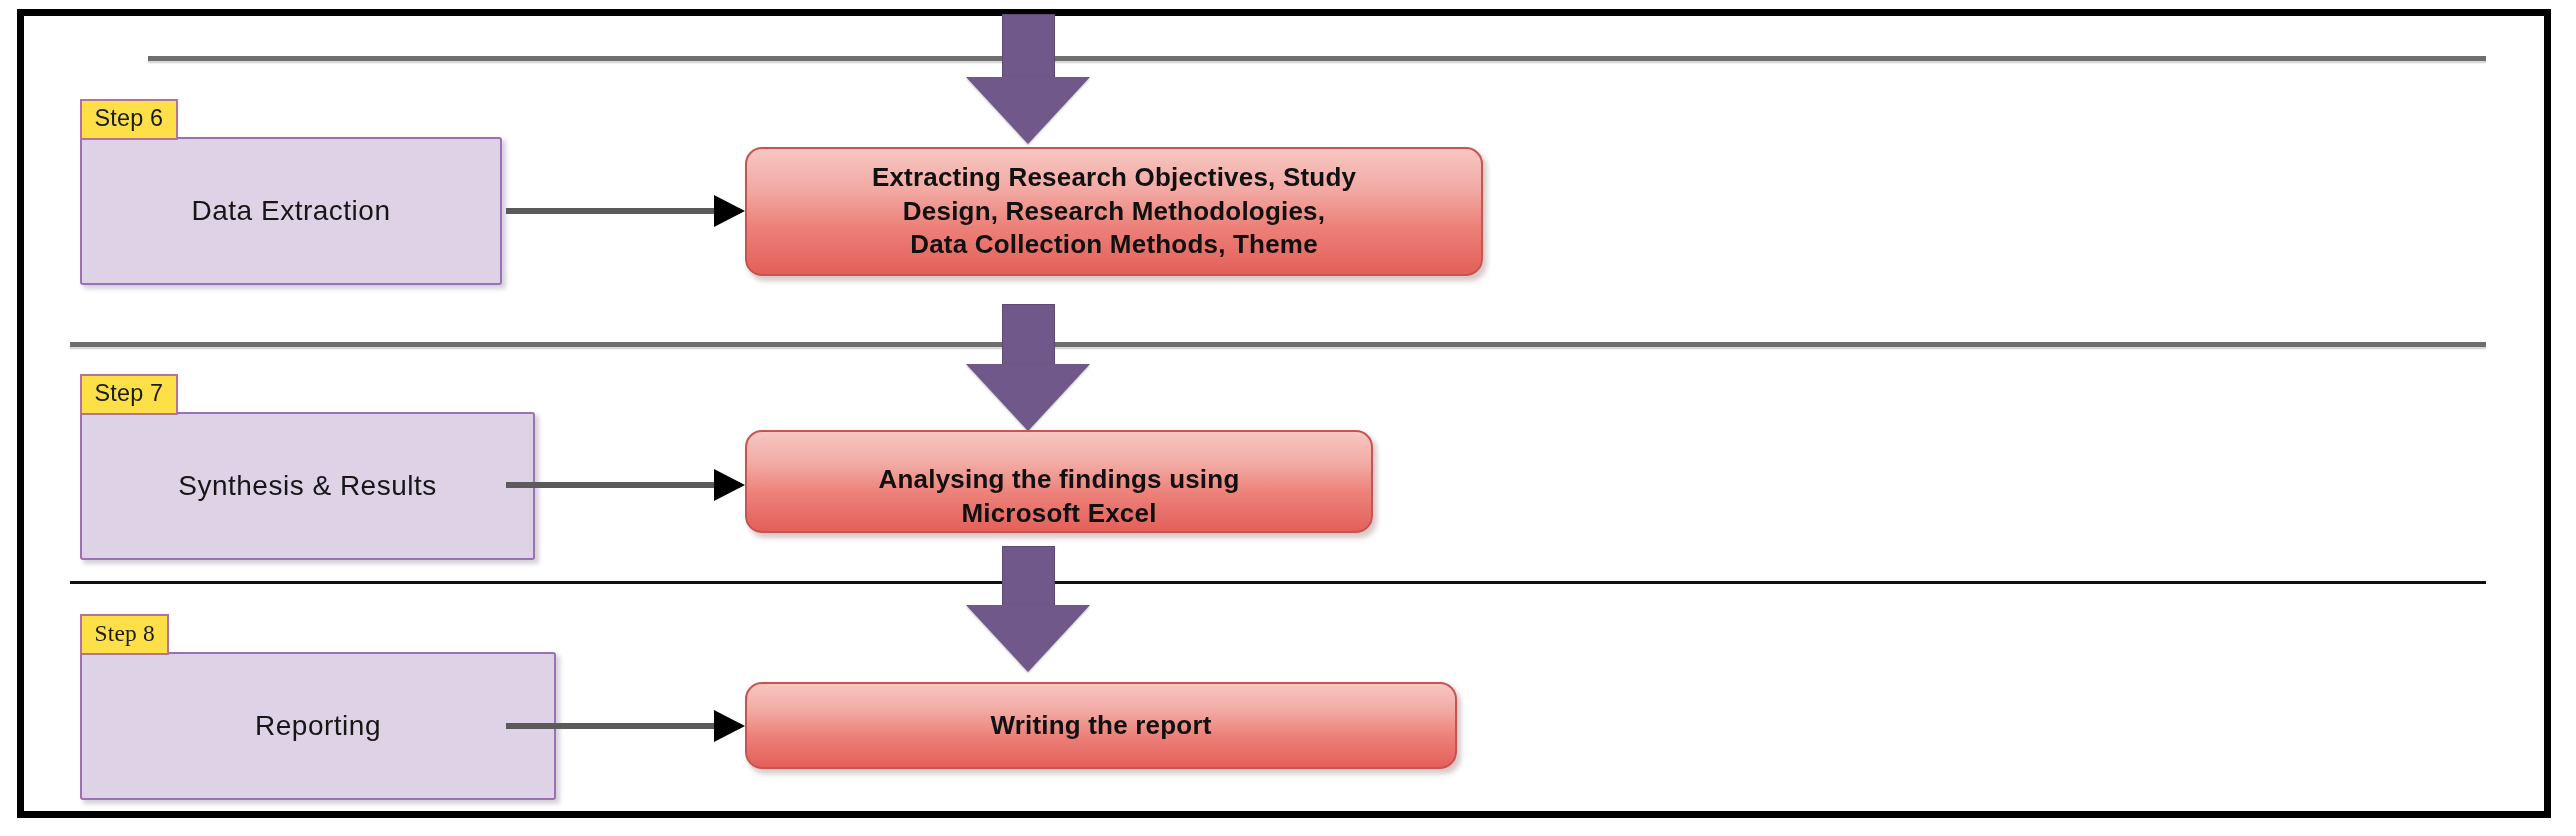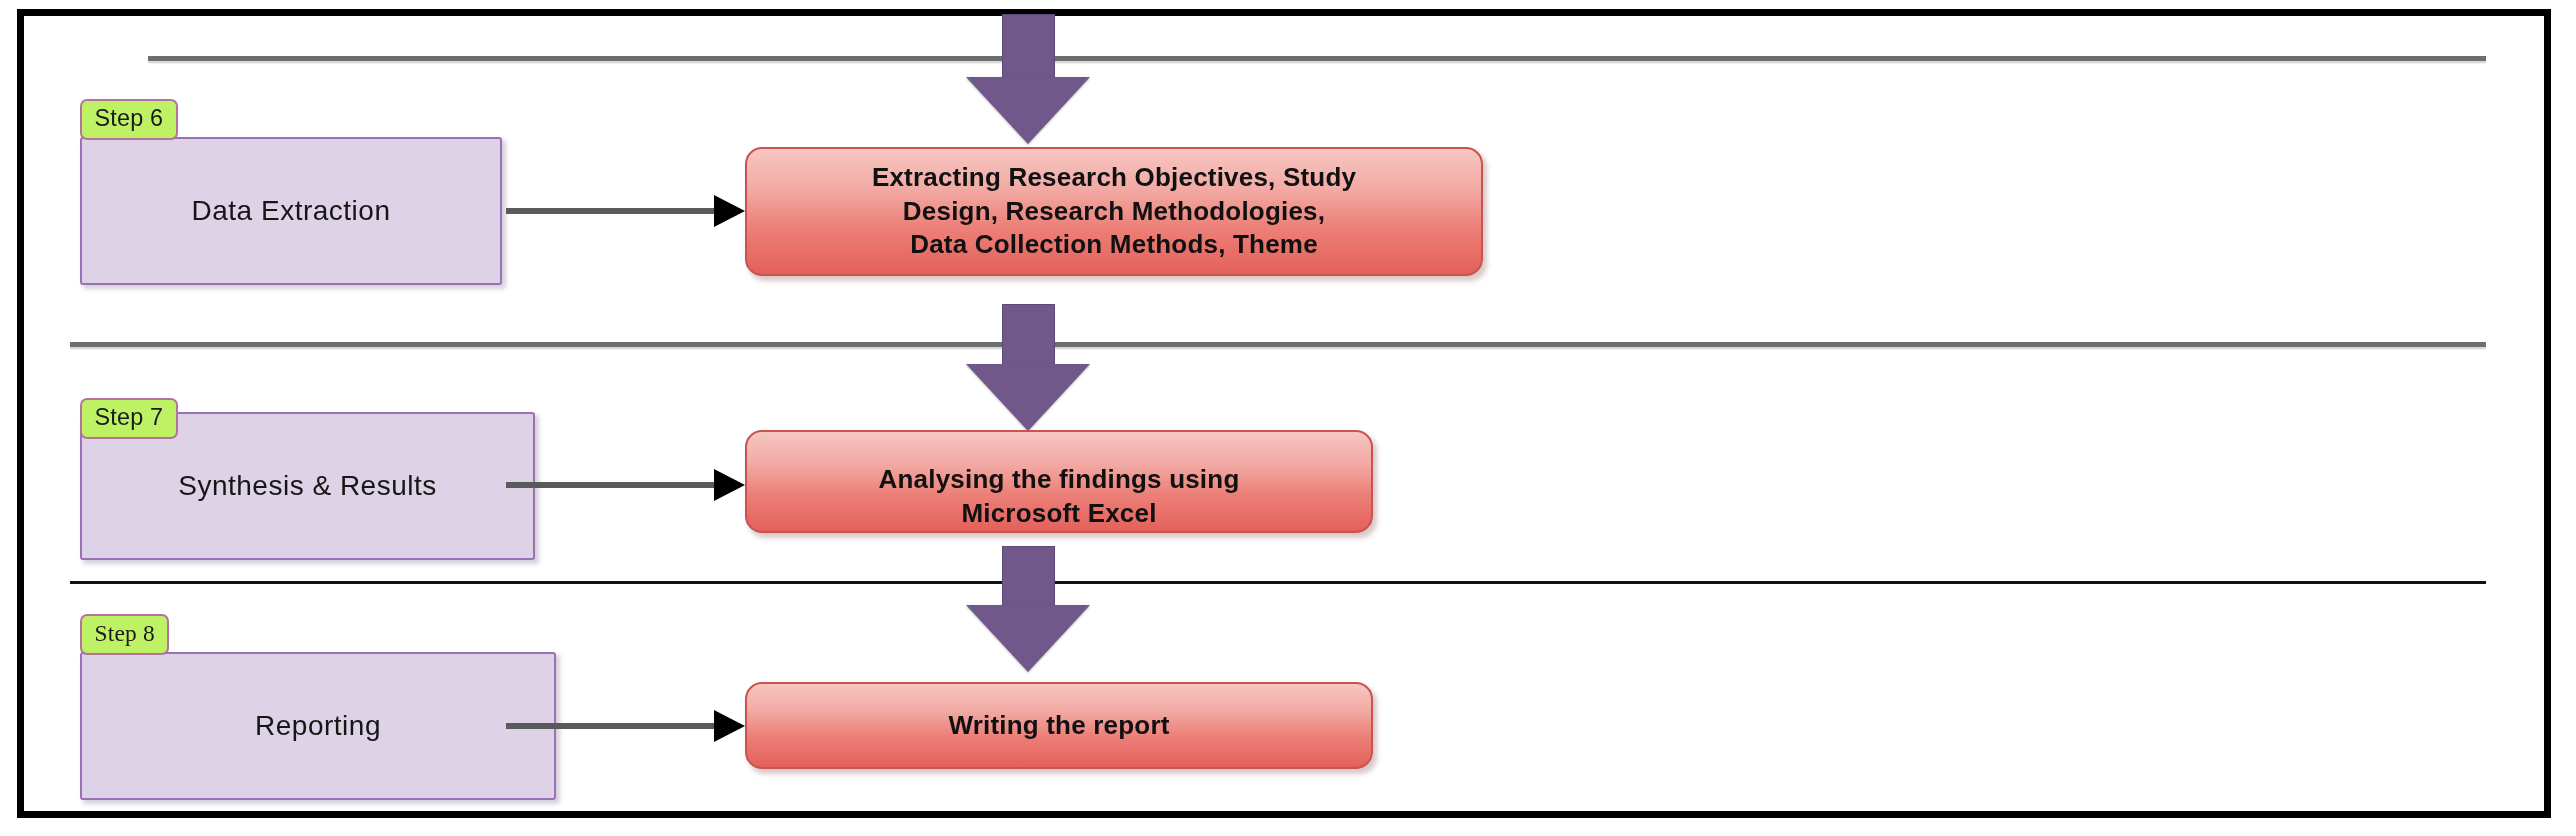--- a/index.html
+++ b/index.html
@@ -20,22 +20,22 @@
   .barrow{position:absolute;width:125px;}
   .barrow .shaft{position:absolute;left:36px;top:0;width:53px;height:52%;
                  background:#70598a;border:1.6px solid #5d4a75;box-sizing:border-box;
                  border-bottom:none;}
   .barrow .head{position:absolute;left:0;top:calc(52% - 1.6px);width:0;height:0;
                 border-left:62px solid transparent;border-right:62px solid transparent;
                 border-top:67px solid #70598a;
                 filter:drop-shadow(0.8px 1.6px 0.8px rgba(0,0,0,.28));}
 
   
-  .badge{position:absolute;background:#bef264;border:2.3px solid #b4739f;
-         border-radius:7px;padding:6.2px 12.5px 7.8px 12.5px;
+  .badge{position:absolute;background:#fde047;border:2.3px solid #b4739f;
+         border-radius:0;padding:6.2px 12.5px 7.8px 12.5px;
          font-size:23.4px;color:#1a1a1a;letter-spacing:0.2px;line-height:1;
          z-index:5;white-space:nowrap;}
 
   
   .pbox{position:absolute;background:#ded3e6;border:2.3px solid #9a71b5;
         border-radius:3px;box-sizing:border-box;
         display:flex;align-items:center;justify-content:center;
         box-shadow:3.1px 3.9px 4.7px rgba(120,100,140,.30);}
   .pbox span{font-size:28px;color:#161616;letter-spacing:0.5px;}
 
@@ -86,21 +86,21 @@
   </div>
 
   <div class="conn" style="left:506px;top:208px;width:234px;">
     <div class="tip"></div>
   </div>
 
   <div class="rbox" style="left:745px;top:147px;width:738px;height:129px;">
     <span>Extracting Research Objectives, Study<br>Design, Research Methodologies,<br>Data Collection Methods, Theme</span>
   </div>
 
-  <div class="badge" style="left:80px;top:374px;margin-top:24px;">Step 7</div>
+  <div class="badge" style="left:80px;top:374px;">Step 7</div>
 
   <div class="pbox" style="left:80px;top:412px;width:455px;height:148px;">
     <span>Synthesis &amp; Results</span>
   </div>
 
   <div class="conn" style="left:506px;top:482px;width:234px;">
     <div class="tip"></div>
   </div>
 
   <div class="rbox" style="left:745px;top:430px;width:628px;height:103px;align-items:flex-end;">
@@ -110,17 +110,17 @@
   <div class="badge" style="left:80px;top:614px;font-family:Liberation Serif, serif;">Step 8</div>
 
   <div class="pbox" style="left:80px;top:652px;width:476px;height:148px;">
     <span>Reporting</span>
   </div>
 
   <div class="conn" style="left:506px;top:723px;width:234px;">
     <div class="tip"></div>
   </div>
 
-  <div class="rbox" style="left:745px;top:682px;width:628px;height:87px;">
+  <div class="rbox" style="left:745px;top:682px;width:712px;height:87px;">
     <span>Writing the report</span>
   </div>
 </div>
 
 
 </body></html>

